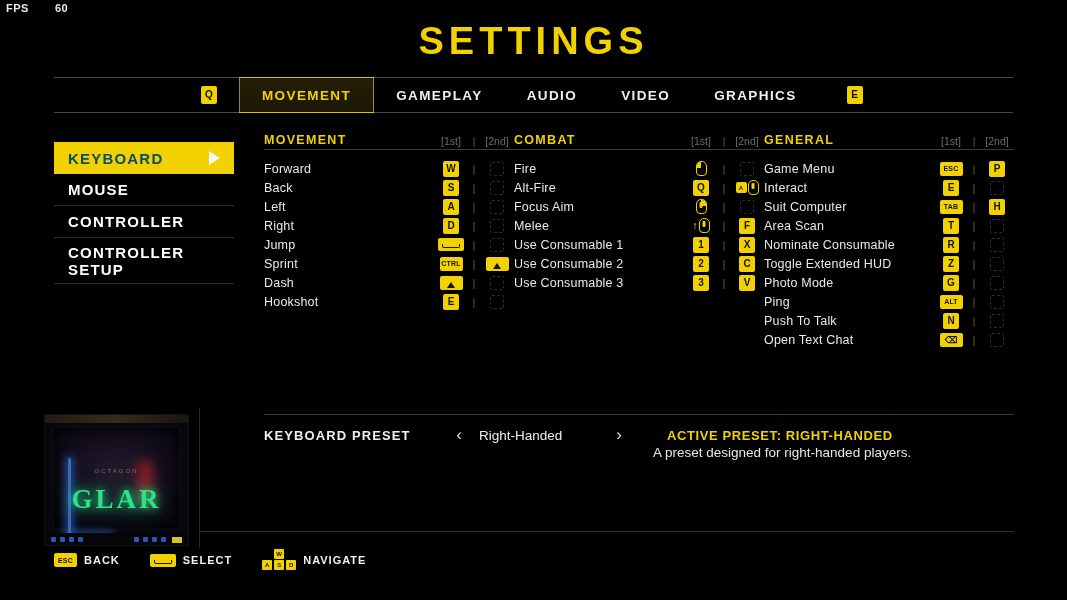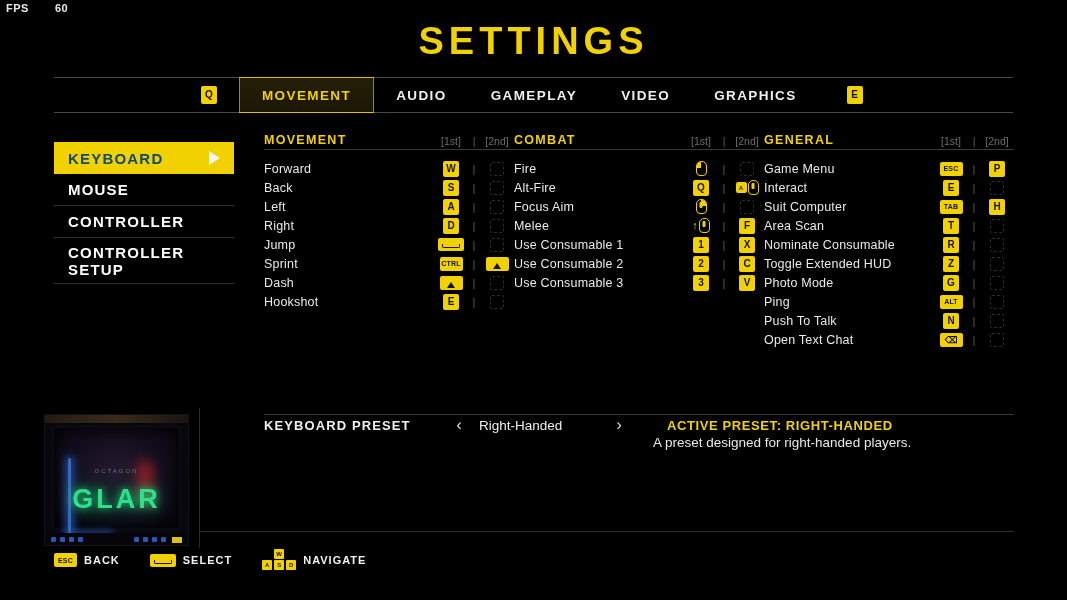--- a/index.html
+++ b/index.html
@@ -94,41 +94,41 @@
   .spacekey { width:26px; height:13px; background:#f2d100; border-radius:2px;
               position:relative; }
   .spacekey::after { content:""; position:absolute; left:4px; right:4px; bottom:3px;
                      height:3px; border:1.5px solid #141414; border-top:none; border-radius:0 0 2px 2px; }
   .bskey { width:23px; height:14px; background:#f2d100; border-radius:2px;
            display:flex; align-items:center; justify-content:center;
            color:#141414; font-size:9px; font-weight:bold; }
 
   
   .presetrow { position:absolute; left:264px; top:414px; width:750px;
-               border-top:1px solid #3a3a36; }
+               border-top:1px solid #3a3a36; padding-top:10px; }
   .preset-line { display:flex; align-items:center; }
   .preset-label { width:175px; color:#efefef; font-size:13px; font-weight:bold; letter-spacing:1.1px; }
   .arrow { width:40px; text-align:center; color:#dcdcdc; font-size:17px; cursor:pointer; }
   .preset-val { width:120px; color:#efefef; font-size:13.5px; }
   .preset-active { margin-left:28px; color:#f2d100; font-size:13px; font-weight:bold; letter-spacing:.6px; }
   .preset-desc { margin-left:389px; color:#e8e8e8; font-size:13.5px; }
 
   
   .thumb { position:absolute; left:44px; top:414px; width:145px; height:132px;
            background:#07070d; overflow:hidden; border:1px solid #11131c; }
   .thumb .tv { position:absolute; left:6px; top:10px; right:6px; bottom:14px;
                background:radial-gradient(ellipse at 50% 45%, #241a2e 0%, #120d1c 55%, #07060e 100%);
                border:3px solid #0a0a12; border-radius:6px; box-shadow:inset 0 0 18px #000; }
   .thumb .neonL { position:absolute; left:14px; top:30px; width:3px; height:78px;
                   background:#3f7ad6; box-shadow:0 0 8px 2px #2f66c8; border-radius:2px; opacity:.85;}
   .thumb .neonB { position:absolute; left:14px; top:106px; width:44px; height:3px;
                   background:#3f7ad6; box-shadow:0 0 8px 2px #2f66c8; border-radius:2px; opacity:.85;}
   .thumb .glar { position:absolute; left:0; right:0; top:56px; text-align:center;
                  color:#2fe08a; font-size:27px; font-weight:bold; letter-spacing:3px;
-                 text-shadow:0 0 9px #1fdc7e, 0 0 20px #12a85e; font-family:Liberation Sans, sans-serif; }
+                 text-shadow:0 0 9px #1fdc7e, 0 0 20px #12a85e; font-family:Liberation Serif, serif; }
   .thumb .sub { position:absolute; left:0; right:0; top:40px; text-align:center;
                 color:#5e7f6d; font-size:6px; letter-spacing:2px; }
   .thumb .redglow { position:absolute; right:26px; top:34px; width:16px; height:42px;
                     background:#b0202a; filter:blur(6px); opacity:.75; }
   .thumb .strip { position:absolute; left:0; right:0; bottom:0; height:12px;
                   background:#05050a; }
   .thumb .dots { position:absolute; bottom:3px; left:6px; display:flex; gap:4px; }
   .thumb .dots u, .thumb .dots2 u { display:block; width:5px; height:5px; background:#2b57b4;
                                     border-radius:1px; }
   .thumb .dots2 { position:absolute; bottom:3px; right:22px; display:flex; gap:4px; }
@@ -165,24 +165,24 @@
   <div class="title">SETTINGS</div>
 
   <div class="tabbar">
     <div class="tab-key-slot">
       <span class="key tabbadge">Q</span>
     </div>
     <div class="tab active">
       <span>MOVEMENT</span>
     </div>
     <div class="tab">
+      <span>GAMEPLAY</span>
+    </div>
+    <div class="tab">
       <span>AUDIO</span>
-    </div>
-    <div class="tab">
-      <span>GAMEPLAY</span>
     </div>
     <div class="tab">
       <span>VIDEO</span>
     </div>
     <div class="tab">
       <span>GRAPHICS</span>
     </div>
     <div class="tab-key-slot right">
       <span class="key tabbadge">E</span>
     </div>

